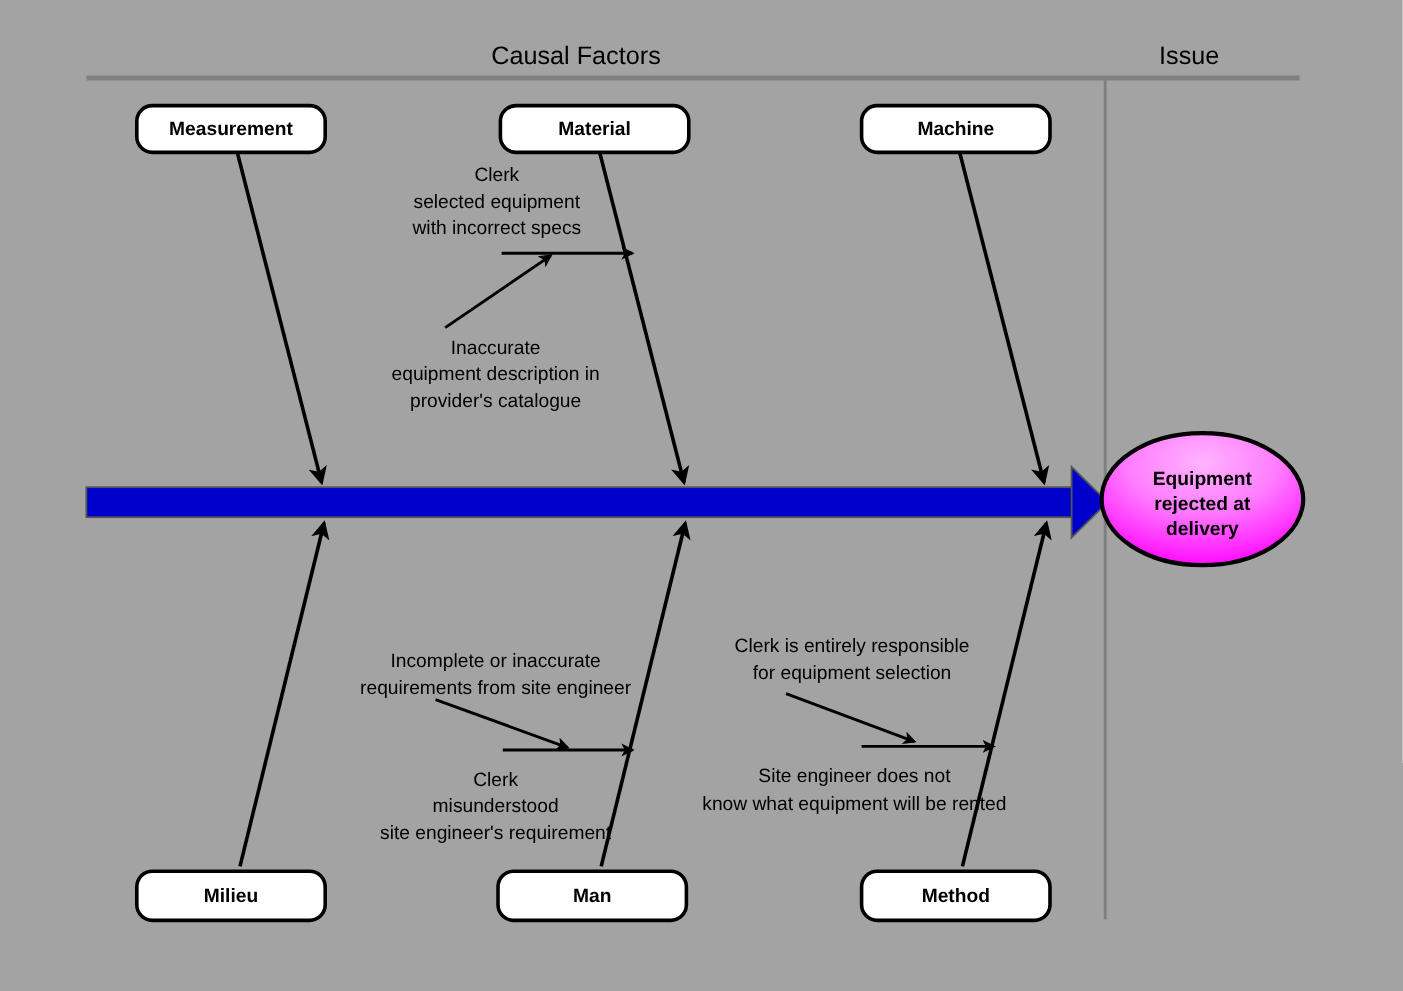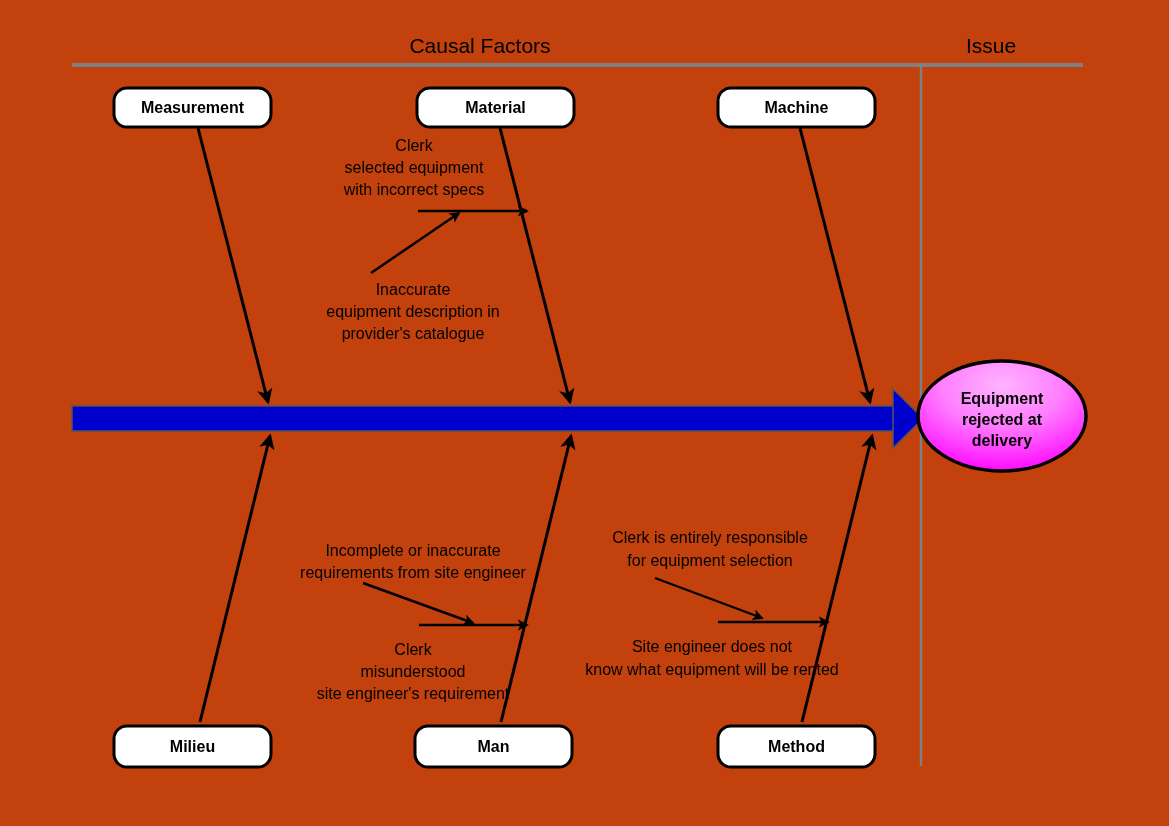--- a/index.html
+++ b/index.html
@@ -10,21 +10,21 @@
   body {
     width: 1169px;
     height: 826px;
     font-family: "Liberation Sans", sans-serif;
     overflow: hidden;
   }
   #diagram-root {
     position: relative;
     width: 1169px;
     height: 826px;
-    background: #c2410c;
+    background: #a3a3a3;
   }
   svg#fishbone {
     position: absolute;
     top: 0;
     left: 0;
     width: 1169px;
     height: 826px;
     display: block;
   }
   .hdr-label {

